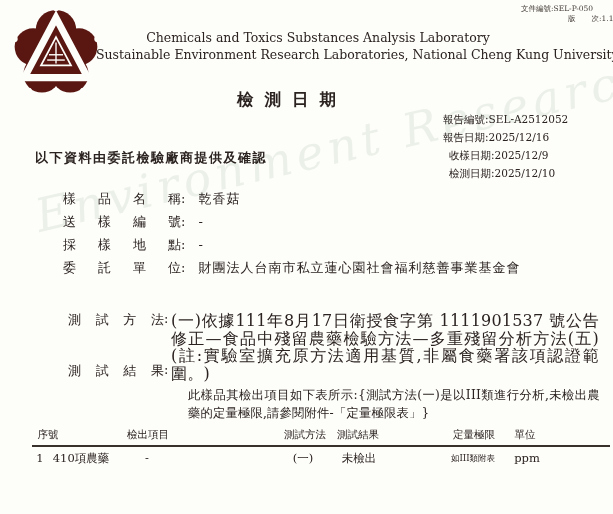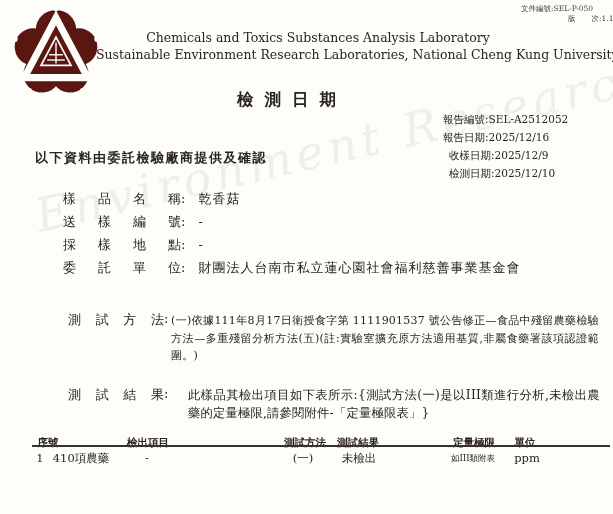--- a/index.html
+++ b/index.html
@@ -32,26 +32,26 @@
   
   .fields { left:63px; top:189px; font-size:13px; }
   .frow { height:23px; line-height:20px; white-space:nowrap; }
   .frow .jlabel { width:118px; }
   .fval { margin-left:13px; letter-spacing:1px; }
 
   
   .sec-label { font-size:13px; }
   .sec-label .jlabel { width:96px; }
   .method-label { left:68px; top:311px; }
-  .method-text { left:171px; top:312px; width:428px; font-size:11px; line-height:17.5px; text-align:justify; letter-spacing:0.2px; }
-  .result-label { left:68px; top:386px; }
+  .method-text { left:171px; top:312px; width:428px; font-size:16px; line-height:17.5px; text-align:justify; letter-spacing:0.2px; }
+  .result-label { left:68px; top:362px; }
   .result-text { left:188px; top:387px; width:412px; font-size:12.3px; line-height:17.5px; text-align:justify; letter-spacing:0.2px; }
 
   
-  .th { position:absolute; top:428px; font-size:10.5px; font-weight:700; text-align:center; white-space:nowrap;margin-top:8px; }
+  .th { position:absolute; top:428px; font-size:10.5px; font-weight:400; text-align:center; white-space:nowrap; }
   .td { position:absolute; top:451px; font-size:11.5px; text-align:center; white-space:nowrap; }
   .hline { left:32px; top:445px; width:578px; height:2px; background:#38302b; }
   .th-no   { left:30px;  width:36px; }
   .th-item { left:118px; width:60px; }
   .th-meth { left:283px; width:44px; }
   .th-res  { left:336px; width:44px; }
   .th-loq  { left:451px; width:44px;text-align:right; }
   .th-unit { left:512px; width:26px; }
   .td-no   { left:30px;  width:20px; }
   .td-item { left:50px;  width:62px; }

